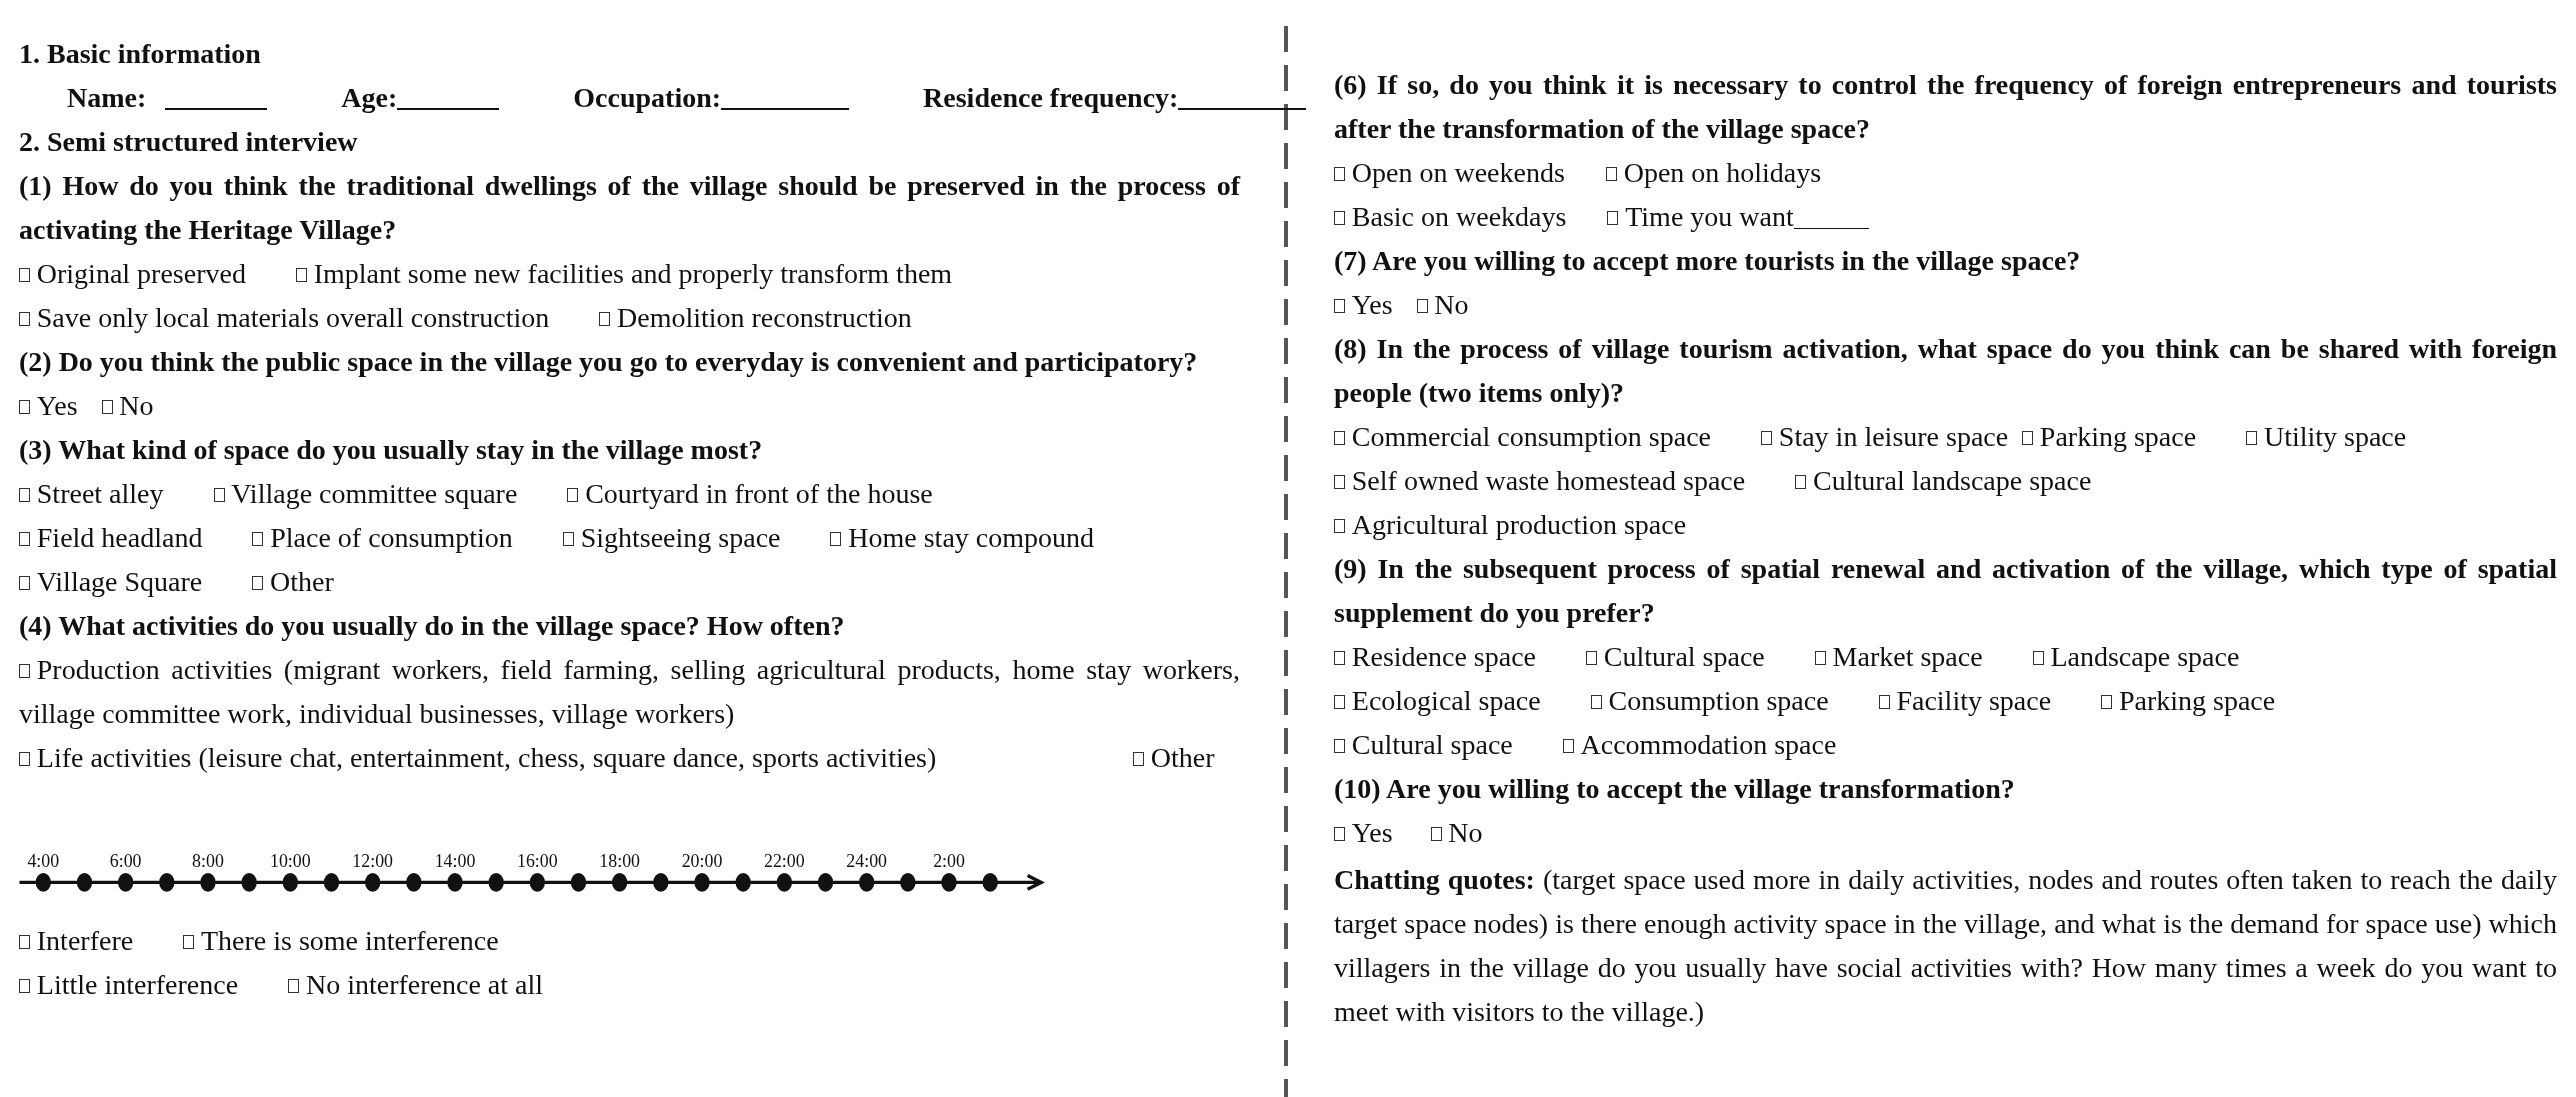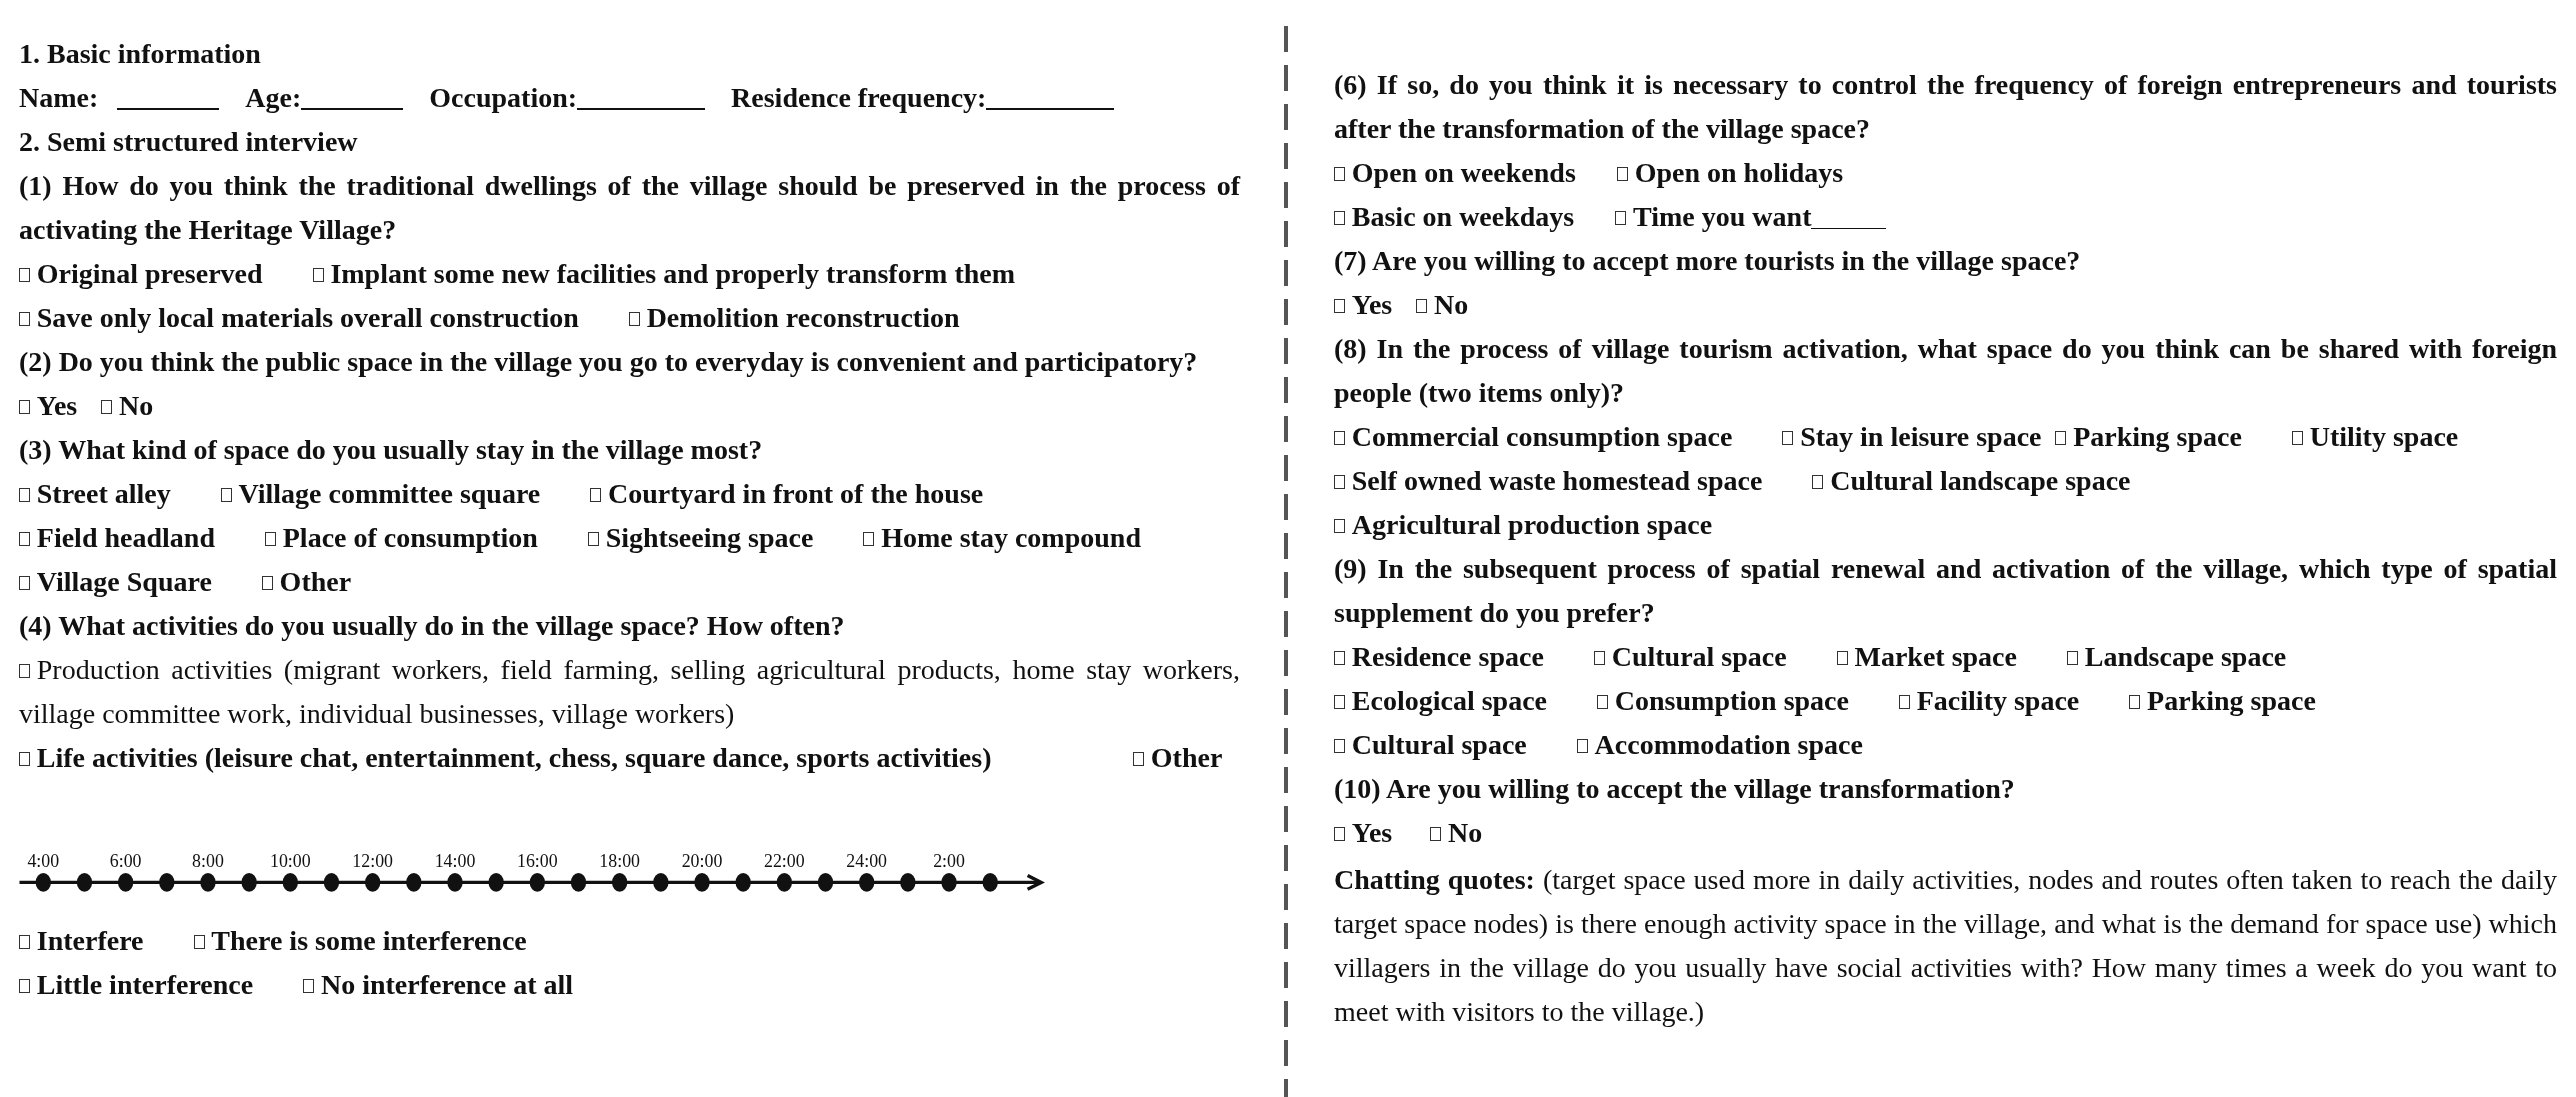--- a/index.html
+++ b/index.html
@@ -27,21 +27,20 @@
   .col-right {
     left: 1334px;
     width: 1223px;
     top: 63px;
   }
   .line {
     font-size: 28px;
     line-height: 44px;
     height: 44px;
     white-space: nowrap;
-    font-weight: bold;
   }
   .bold { font-weight: bold; }
   .q {
     font-size: 28px;
     line-height: 44px;
     font-weight: bold;
     text-align: justify;
     text-align-last: left;
   }
   .para {
@@ -64,21 +63,21 @@
     margin-right: 6.8px;
     vertical-align: 0.9px;
     box-sizing: border-box;
   }
   .blank {
     display: inline-block;
     border-bottom: 2.6px solid #111;
     height: 25.6px;
     vertical-align: -3.4px;
   }
-  .field { margin-right: 19px; }
+  .field { margin-right: 19px; margin-left: 48px; }
   .divider {
     position: absolute;
     left: 1284px;
     top: 25.6px;
     width: 4.3px;
     height: 1072px;
     background: repeating-linear-gradient(to bottom, #555 0, #555 26.5px, transparent 26.5px, transparent 39px);
   }
   .timeline {
     position: absolute;

